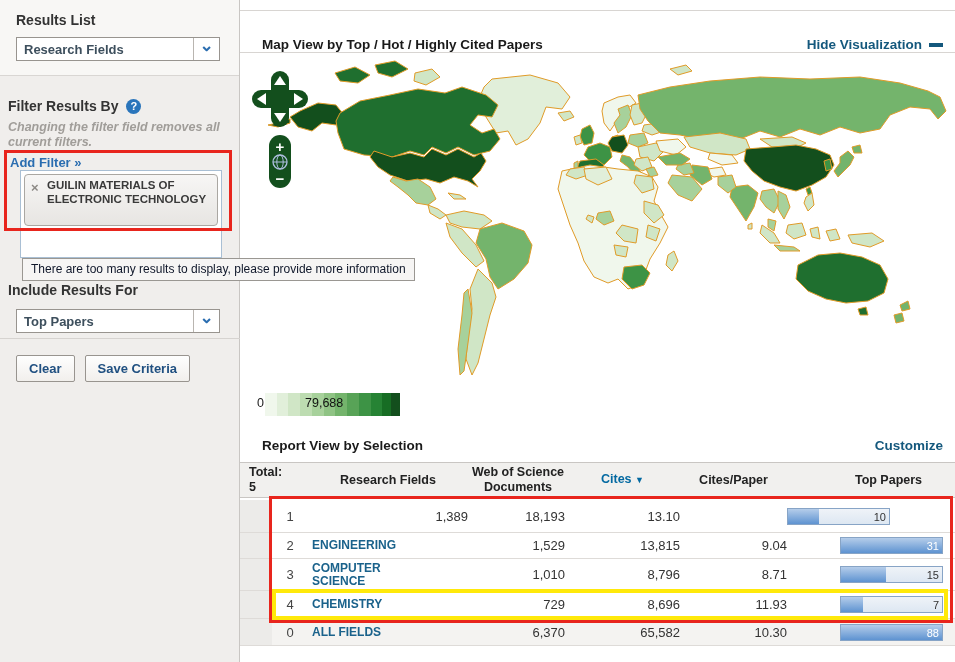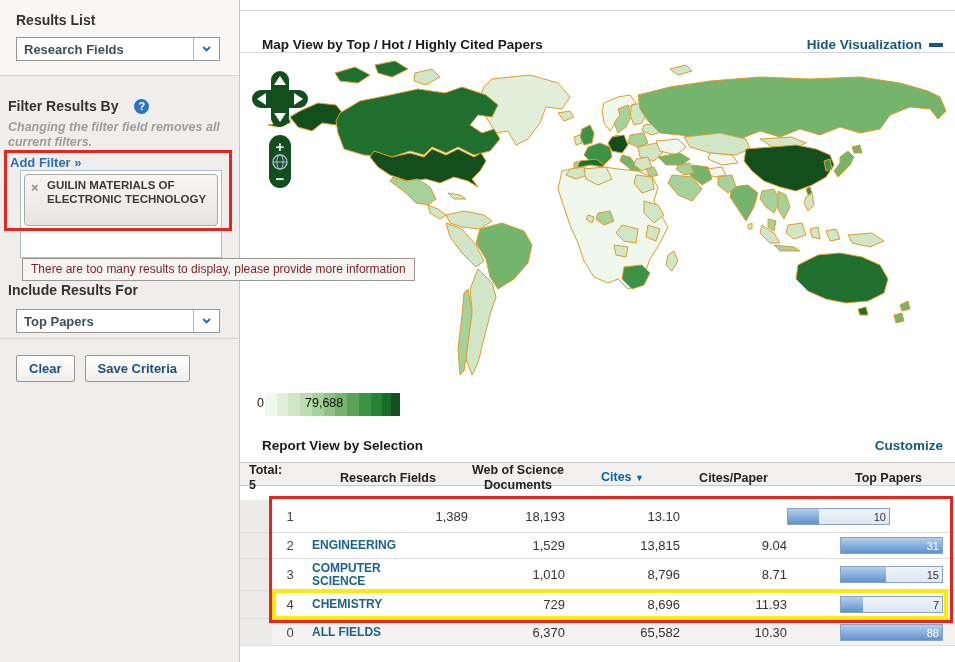--- a/index.html
+++ b/index.html
@@ -6,29 +6,29 @@
   html,body { width:955px; height:662px; }
   body { position:relative; background:#ffffff; font-family:"Liberation Sans", sans-serif; overflow:hidden; color:#333; }
 
   
   .sidebar { position:absolute; left:0; top:0; width:240px; height:662px; background:#f0eeec; border-right:1px solid #c9c6c3; }
   .results-section { position:absolute; left:0; top:0; width:100%; height:76px; background:#f8f7f5; border-bottom:1px solid #d9d6d3; padding:12px 16px; }
   .side-heading { font-size:14px; font-weight:bold; color:#333; }
   .selectbox { position:relative; margin-top:9px; width:204px; height:24px; background:#fff; border:1px solid #98948f; display:flex; align-items:center; cursor:pointer; }
   .selectbox .sel-text { flex:1; padding-left:7px; font-size:13px; font-weight:bold; color:#3d4f5d; }
   .selectbox .sel-arrow { width:26px; height:22px; border-left:1px solid #b9b5b0; color:#2a6db0; font-size:17px; font-weight:bold; text-align:center; line-height:16px; }
-  .filter-head { position:absolute; left:8px; top:98px; display:flex; align-items:center; gap:16px; }
+  .filter-head { position:absolute; left:8px; top:98px; display:flex; align-items:center; gap:8px; }
   .help-icon { width:15px; height:15px; border-radius:50%; background:#2a75bb; color:#fff; font-size:11px; font-weight:bold; text-align:center; line-height:15px; }
   .filter-note { position:absolute; left:8px; top:120px; width:220px; font-size:12.5px; font-style:italic; font-weight:bold; color:#a09d99; line-height:15px; }
   .add-filter { position:absolute; left:10px; top:155px; font-size:13px; font-weight:bold; color:#2a6db0; text-decoration:none; cursor:pointer; }
   .filter-listbox { position:absolute; left:20px; top:170px; width:202px; height:88px; background:#fff; border:1px solid #a9bfd4; }
   .filter-chip { position:relative; margin:3px; width:194px; height:52px; background:linear-gradient(#f7f6f5,#e7e5e2); border:1px solid #aaa7a2; border-radius:4px; padding:3px 6px 3px 22px; cursor:pointer; }
   .chip-x { position:absolute; left:6px; top:5px; color:#8d8a86; font-size:13px; font-weight:bold; cursor:pointer; }
   .chip-label { display:block; font-size:11.5px; font-weight:bold; color:#3a3a3a; line-height:14px; width:160px; }
-  .tooltip { position:absolute; left:22px; top:258px; width:393px; height:23px; background:#f6f5f4; border:1px solid #9a9792; font-size:12px; color:#7f1d1d; line-height:21px; padding-left:8px; z-index:40; white-space:nowrap; }
+  .tooltip { position:absolute; left:22px; top:258px; width:393px; height:23px; background:#f6f5f4; border:1px solid #9a9792; font-size:12px; color:#0f172a; line-height:21px; padding-left:8px; z-index:40; white-space:nowrap; }
   .include-head { position:absolute; left:8px; top:282px; }
   .include-select { position:absolute; left:16px; top:300px; }
   .side-divider { position:absolute; left:0; top:338px; width:240px; border-top:1px solid #d6d3d0; }
   .btn-row { position:absolute; left:16px; top:355px; display:flex; gap:10px; }
   .side-btn { height:27px; padding:0 12px; background:linear-gradient(#fefefe,#f1efec); border:1px solid #98948f; border-radius:2px; font-family:"Liberation Sans",sans-serif; font-size:13px; font-weight:bold; color:#205081; cursor:pointer; }
 
   
   .main { position:absolute; left:240px; top:0; width:715px; height:662px; background:#fff; }
   .map-header { position:absolute; left:0; top:10px; width:715px; height:43px; border-top:1px solid #d8d5d2; border-bottom:1px solid #d8d5d2; display:flex; align-items:flex-end; justify-content:space-between; padding:0 12px 0 22px; background:#fff; }
   .panel-title { font-size:13.5px; font-weight:bold; color:#1a1a1a; }
@@ -43,21 +43,21 @@
       #ffffff 0 8%, #f0f7ec 8% 16%, #e1efda 16% 24%, #d0e6c6 24% 32%, #bddcb1 32% 40%,
       #a7d19b 40% 48%, #8fc384 48% 56%, #74b46c 56% 64%, #58a357 64% 72%, #3d9345 72% 80%,
       #268334 80% 88%, #176d24 88% 94%, #134f1d 94% 100%); }
   .legend .lg-min { position:absolute; left:4px; top:3px; font-size:12.5px; color:#1a1a1a; }
   .legend .lg-max { position:absolute; left:52px; top:3px; font-size:12.5px; color:#111; }
 
   .report-header { position:absolute; left:0; top:429px; width:715px; height:33px; display:flex; align-items:center; justify-content:space-between; padding:0 12px 0 22px; background:#fff; }
 
   
   .tgrid { display:grid; grid-template-columns:32px 36px 160px 97px 115px 107px 1fr 115px; align-items:center; }
-  .thead { position:absolute; left:0; top:462px; width:715px; height:24px; background:#f1f0ee; border-top:1px solid #c9c6c3; border-bottom:1px solid #c9c6c3; }
+  .thead { position:absolute; left:0; top:462px; width:715px; height:36px; background:#f1f0ee; border-top:1px solid #c9c6c3; border-bottom:1px solid #c9c6c3; }
   .th { font-size:12.5px; font-weight:bold; color:#222; text-align:center; line-height:15px; }
   .th-total { grid-column:1/3; text-align:left; padding-left:9px; }
   .th-wos { width:100px; margin:0 auto; }
   .th-cites { color:#0369a1; cursor:pointer; }
   .th-cites .sort-arrow { font-size:9px; }
   .tbody { position:absolute; left:0; top:500px; width:715px; }
   .trow { position:relative; border-bottom:1px solid #dedbd8; background:#fff; }
   .trow .gutter { align-self:stretch; background:#ecebe9; }
   .trow.subtotal { background:#f4f3f1; }
   .td-rank { font-size:13px; color:#444; text-align:center; }

